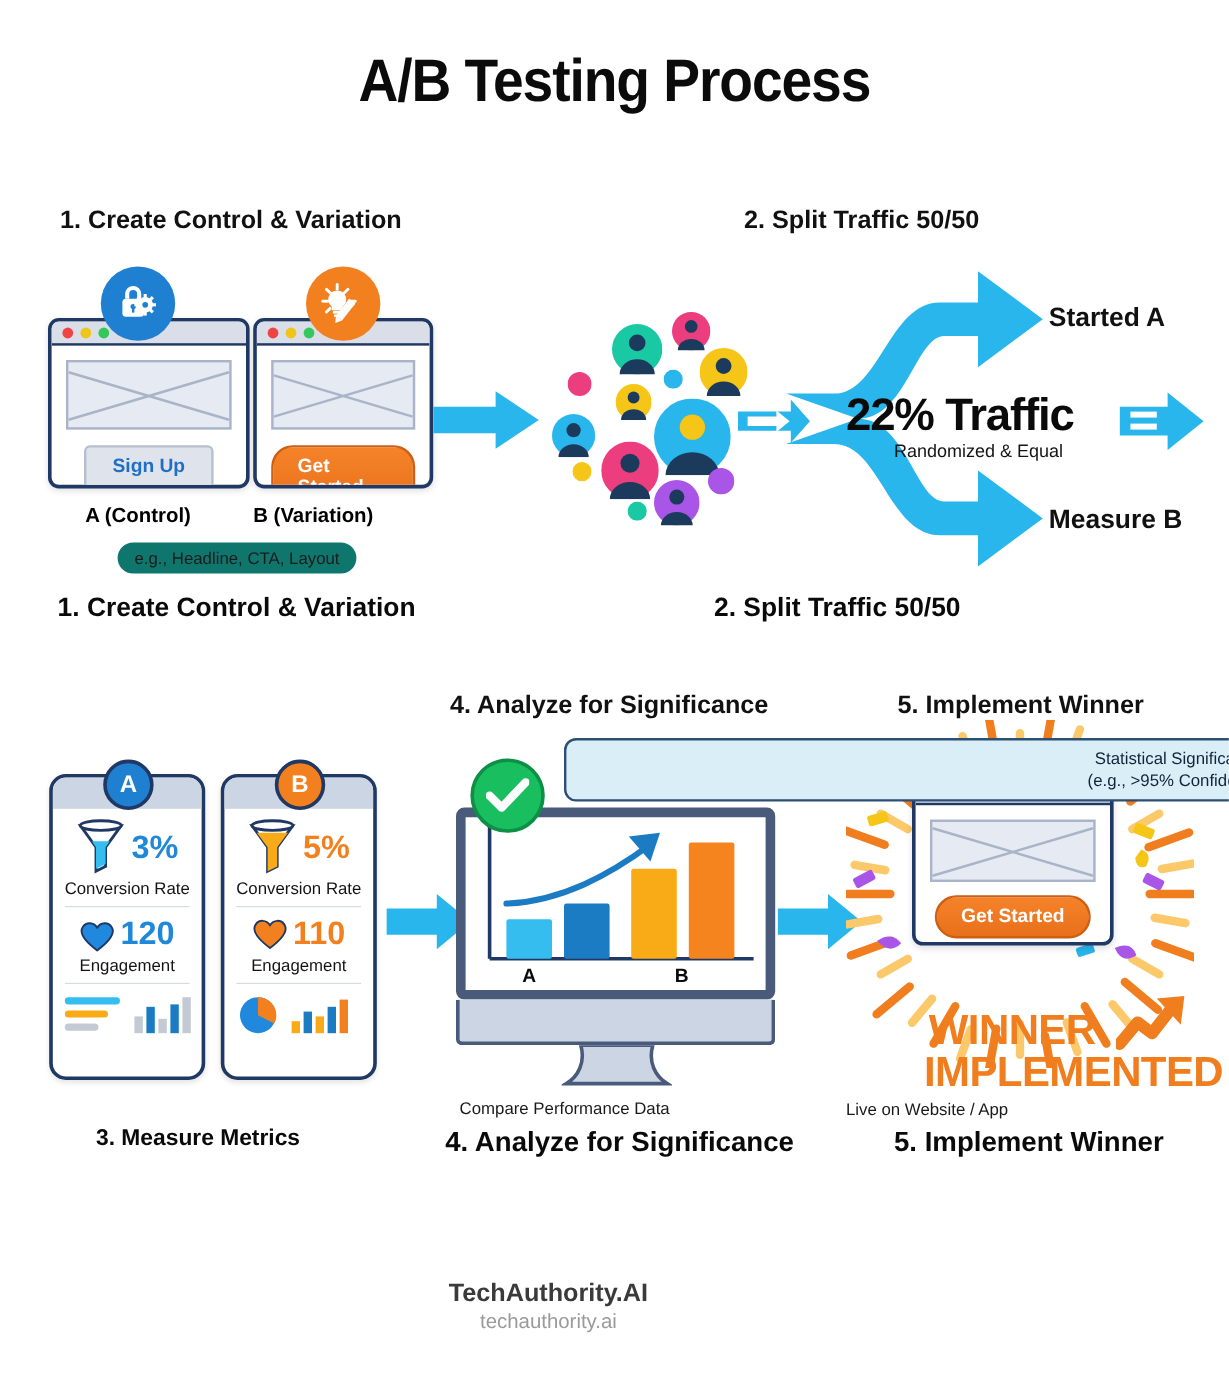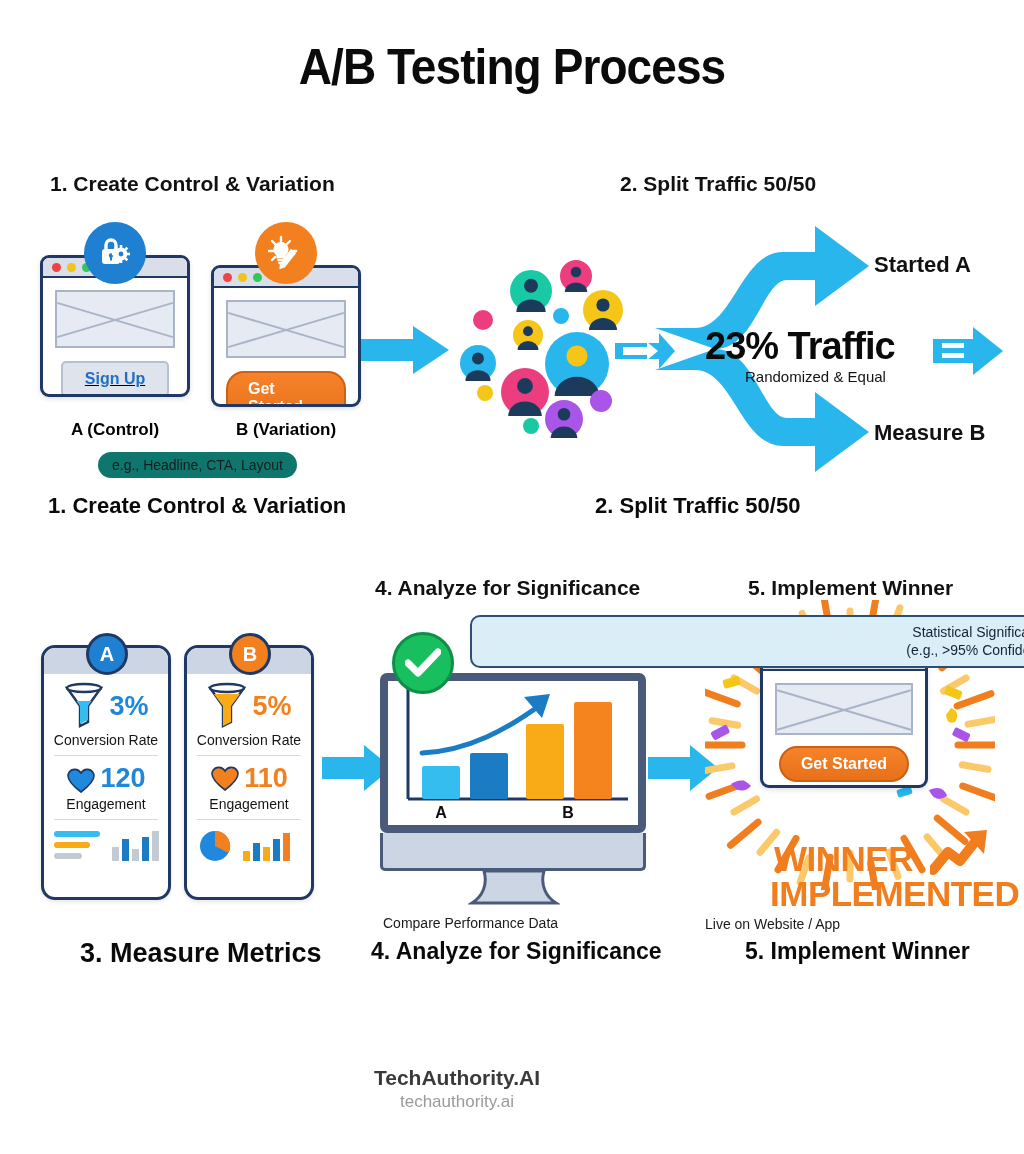--- a/index.html
+++ b/index.html
@@ -143,21 +143,21 @@
           <rect x="5" y="-1.3" width="4" height="2.6"></rect>
         <rect x="-1.3" y="-9" width="2.6" height="4" transform="rotate(45)"></rect>
         <rect x="-1.3" y="5" width="2.6" height="4" transform="rotate(45)"></rect>
         <rect x="-9" y="-1.3" width="4" height="2.6" transform="rotate(45)"></rect>
         <rect x="5" y="-1.3" width="4" height="2.6" transform="rotate(45)"></rect>
       </g>
     </g>
   </svg>
 </div>
 
-<div class="abs browser" style="left:40px; top:255px; width:150px; height:142px;text-decoration:underline;">
+<div class="abs browser" style="left:40px; top:265px; width:168px; height:142px;">
   <div class="browser-bar">
     <span class="dot r"></span>
     <span class="dot y"></span>
     <span class="dot g"></span>
   </div>
   <div class="browser-body">
     <div class="placeholder"></div>
     <div class="btn-signup">Sign Up</div>
   </div>
 </div>
@@ -188,21 +188,21 @@
   <div class="browser-bar">
     <span class="dot r"></span>
     <span class="dot y"></span>
     <span class="dot g"></span>
   </div>
   <div class="browser-body">
     <div class="placeholder"></div>
     <div class="btn-getstarted">Get Started</div>
   </div>
 </div>
-<div class="abs" style="left:211px; top:420px; width:150px; text-align:center; font-size:17px; font-weight:bold;">B (Variation)</div>
+<div class="abs" style="left:211px; top:420px; width:150px; text-align:left; font-size:17px; font-weight:bold;">B (Variation)</div>
 
 <div class="abs pill" style="left:98px; top:452px;">e.g., Headline, CTA, Layout</div>
 
 <div class="abs head-bot" style="left:48px; top:493px;">1. Create Control &amp; Variation</div>
 
 <svg class="abs" style="left:361px; top:320px;" width="90" height="60" viewBox="0 0 90 60">
   <path d="M0 19 H52 V6 L88 30 L52 54 V41 H0 Z" fill="#29b6ec"></path>
 </svg>
 
 <div class="abs head-top" style="left:620px; top:172px;">2. Split Traffic 50/50</div>
@@ -273,21 +273,21 @@
 <svg class="abs" style="left:655px; top:218px;" width="230" height="262" viewBox="0 0 230 262">
   <path d="M0 110 H40 C78 110 86 34 128 34 H160 V8 L214 48 L160 88 V62 H132
            C108 62 100 131 60 131 Z" fill="#29b6ec"></path>
   <path d="M0 152 H40 C78 152 86 228 128 228 H160 V254 L214 214 L160 174 V200 H132
            C108 200 100 131 60 131 Z" fill="#29b6ec"></path>
 </svg>
 
 <div class="abs" style="left:874px; top:252px; font-size:22px; font-weight:bold; color:#111;">Started A</div>
 <div class="abs" style="left:874px; top:420px; font-size:22px; font-weight:bold; color:#111;">Measure B</div>
 
-<div class="abs" style="left:705px; top:325px; font-size:38px; font-weight:bold; color:#0a0a0a; letter-spacing:-1px;">23% Traffic</div>
+<div class="abs" style="left:705px; top:325px; font-size:38px; font-weight:bold; color:#0a0a0a; letter-spacing:-1px;">22% Traffic</div>
 <div class="abs" style="left:745px; top:368px; font-size:15px; color:#141414;">Randomized &amp; Equal</div>
 
 <svg class="abs" style="left:933px; top:325px;" width="72" height="52" viewBox="0 0 72 52">
   <path d="M0 14 H40 V2 L70 26 L40 50 V38 H0 Z" fill="#29b6ec"></path>
   <rect x="9" y="18" width="22" height="5" fill="#ffffff"></rect>
   <rect x="9" y="28" width="22" height="5" fill="#ffffff"></rect>
 </svg>
 
 <div class="abs head-bot" style="left:595px; top:493px;">2. Split Traffic 50/50</div>
 
@@ -357,21 +357,21 @@
       <rect x="68" y="20" width="7" height="14" fill="#f9ab17"></rect>
       <rect x="78" y="12" width="7" height="22" fill="#1b7cc4"></rect>
       <rect x="88" y="6" width="7" height="28" fill="#f2801f"></rect>
     </svg>
   </div>
 </div>
 <div class="abs badge-circle" style="left:229px; top:633px; width:42px; height:42px; background:#f2801f; border:3px solid #1f3864; z-index:6;">
   <span style="color:#fff; font-weight:bold; font-size:20px;">B</span>
 </div>
 
-<div class="abs head-bot" style="left:80px; top:938px; font-size:27px;">3. Measure Metrics</div>
+<div class="abs head-bot" style="left:80px; top:938px; font-size:19px;">3. Measure Metrics</div>
 
 <svg class="abs" style="left:322px; top:742px;" width="72" height="52" viewBox="0 0 72 52">
   <path d="M0 15 H42 V3 L70 26 L42 49 V37 H0 Z" fill="#29b6ec"></path>
 </svg>
 
 <div class="abs head-top" style="left:375px; top:576px;">4. Analyze for Significance</div>
 
 <div class="abs badge-circle" style="left:392px; top:632px; width:62px; height:62px; background:#19bf5f; border:3px solid #0d8f46; z-index:7;">
   <svg width="36" height="30" viewBox="0 0 36 30">
     <path d="M3 15 L13 25 L33 4" stroke="#ffffff" stroke-width="7" fill="none" stroke-linecap="round" stroke-linejoin="round"></path>

